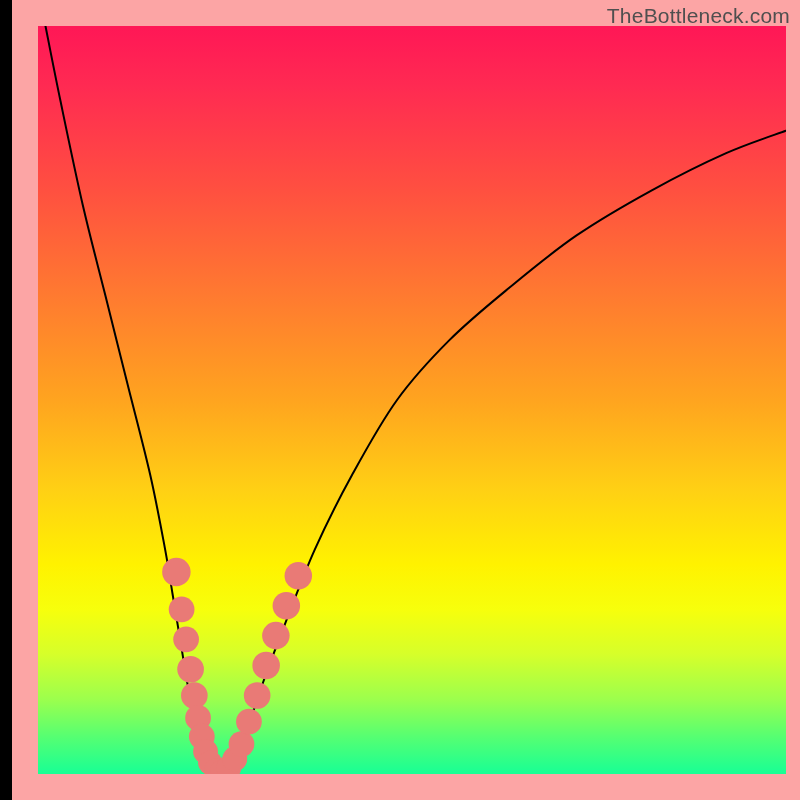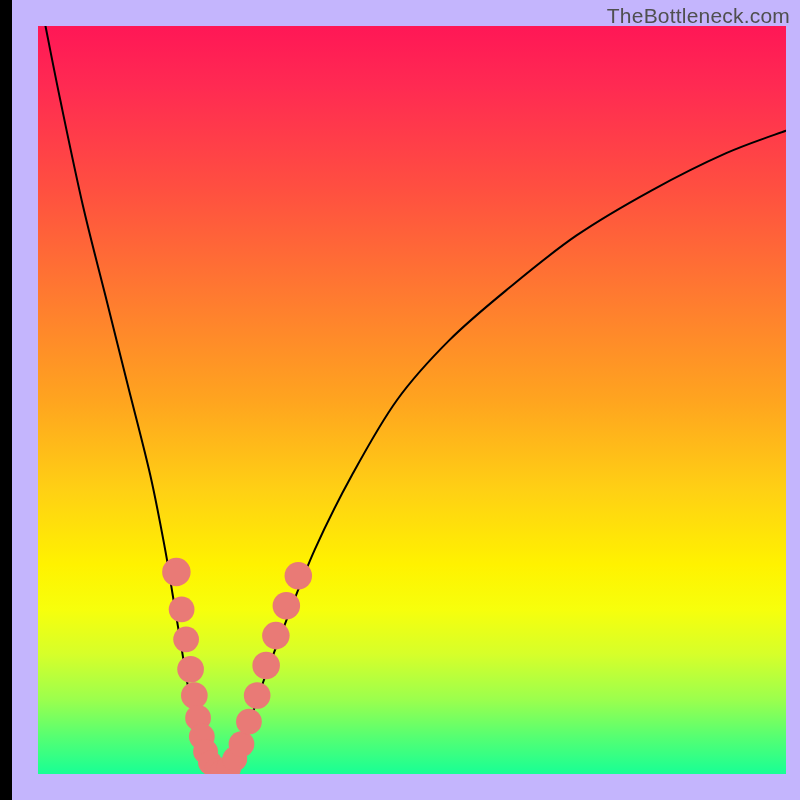--- a/index.html
+++ b/index.html
@@ -7,21 +7,21 @@
     padding: 0;
     width: 800px;
     height: 800px;
     overflow: hidden;
     background: #000;
     font-family: Arial, Helvetica, sans-serif;
   }
   .frame {
     position: absolute;
     inset: 0;
-    background: #c4b5fd;
+    background: #fca5a5;
     margin-left: 12px;
   }
   .plot-area {
     position: absolute;
     left: 26px;
     top: 26px;
     width: 748px;
     height: 748px;
     overflow: hidden;
   }

